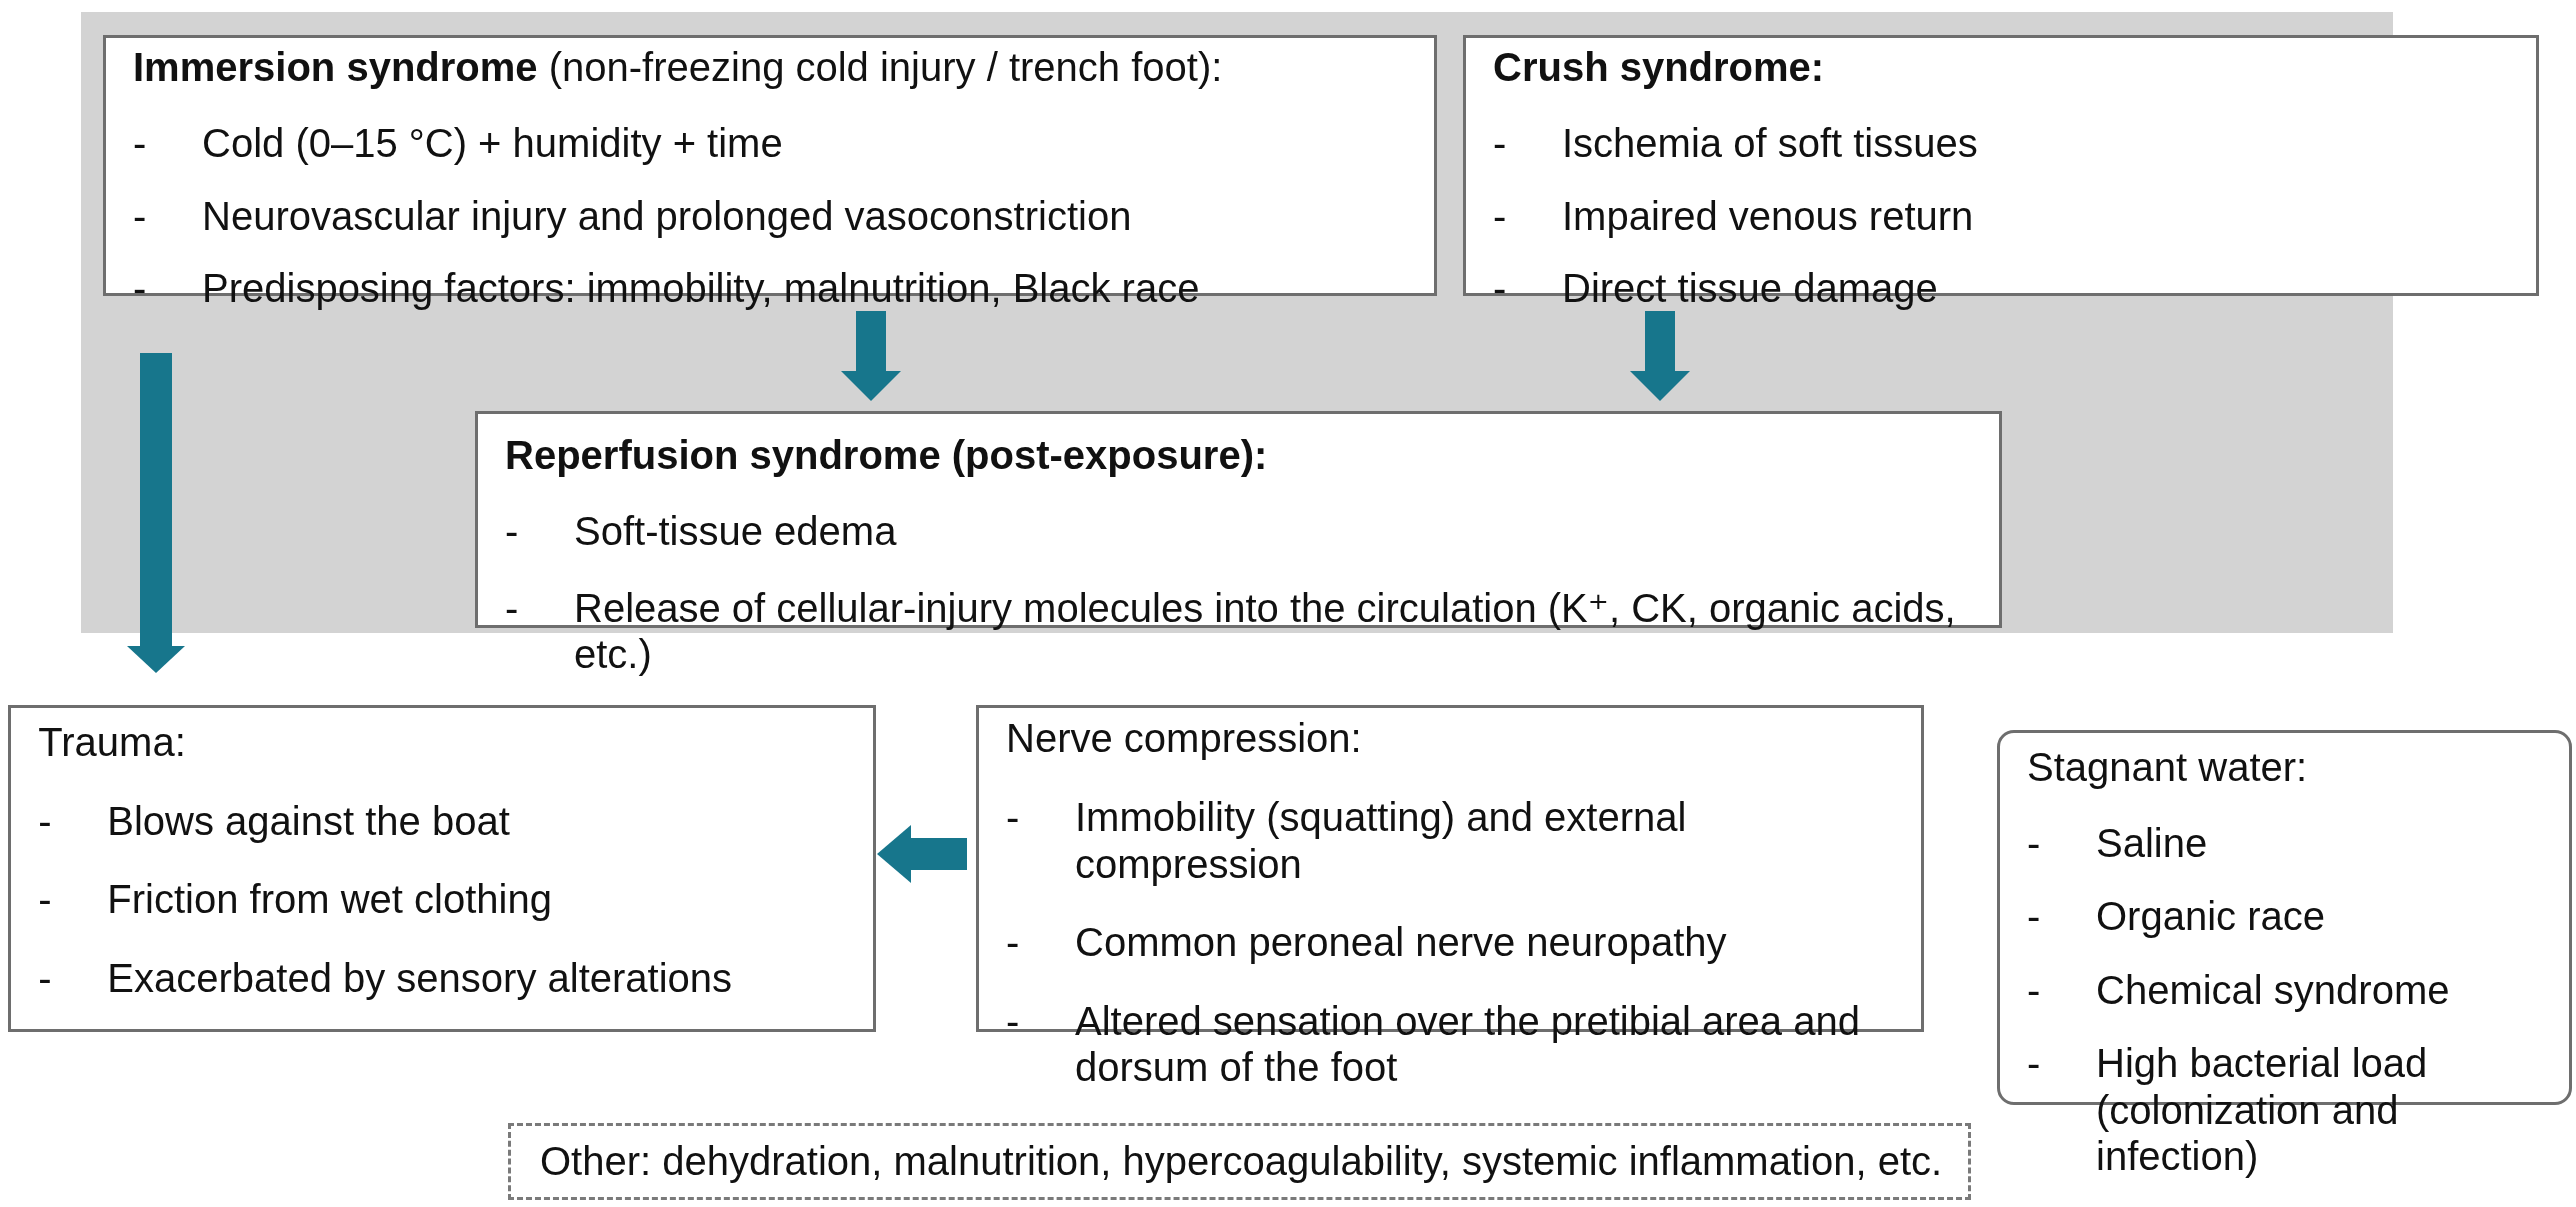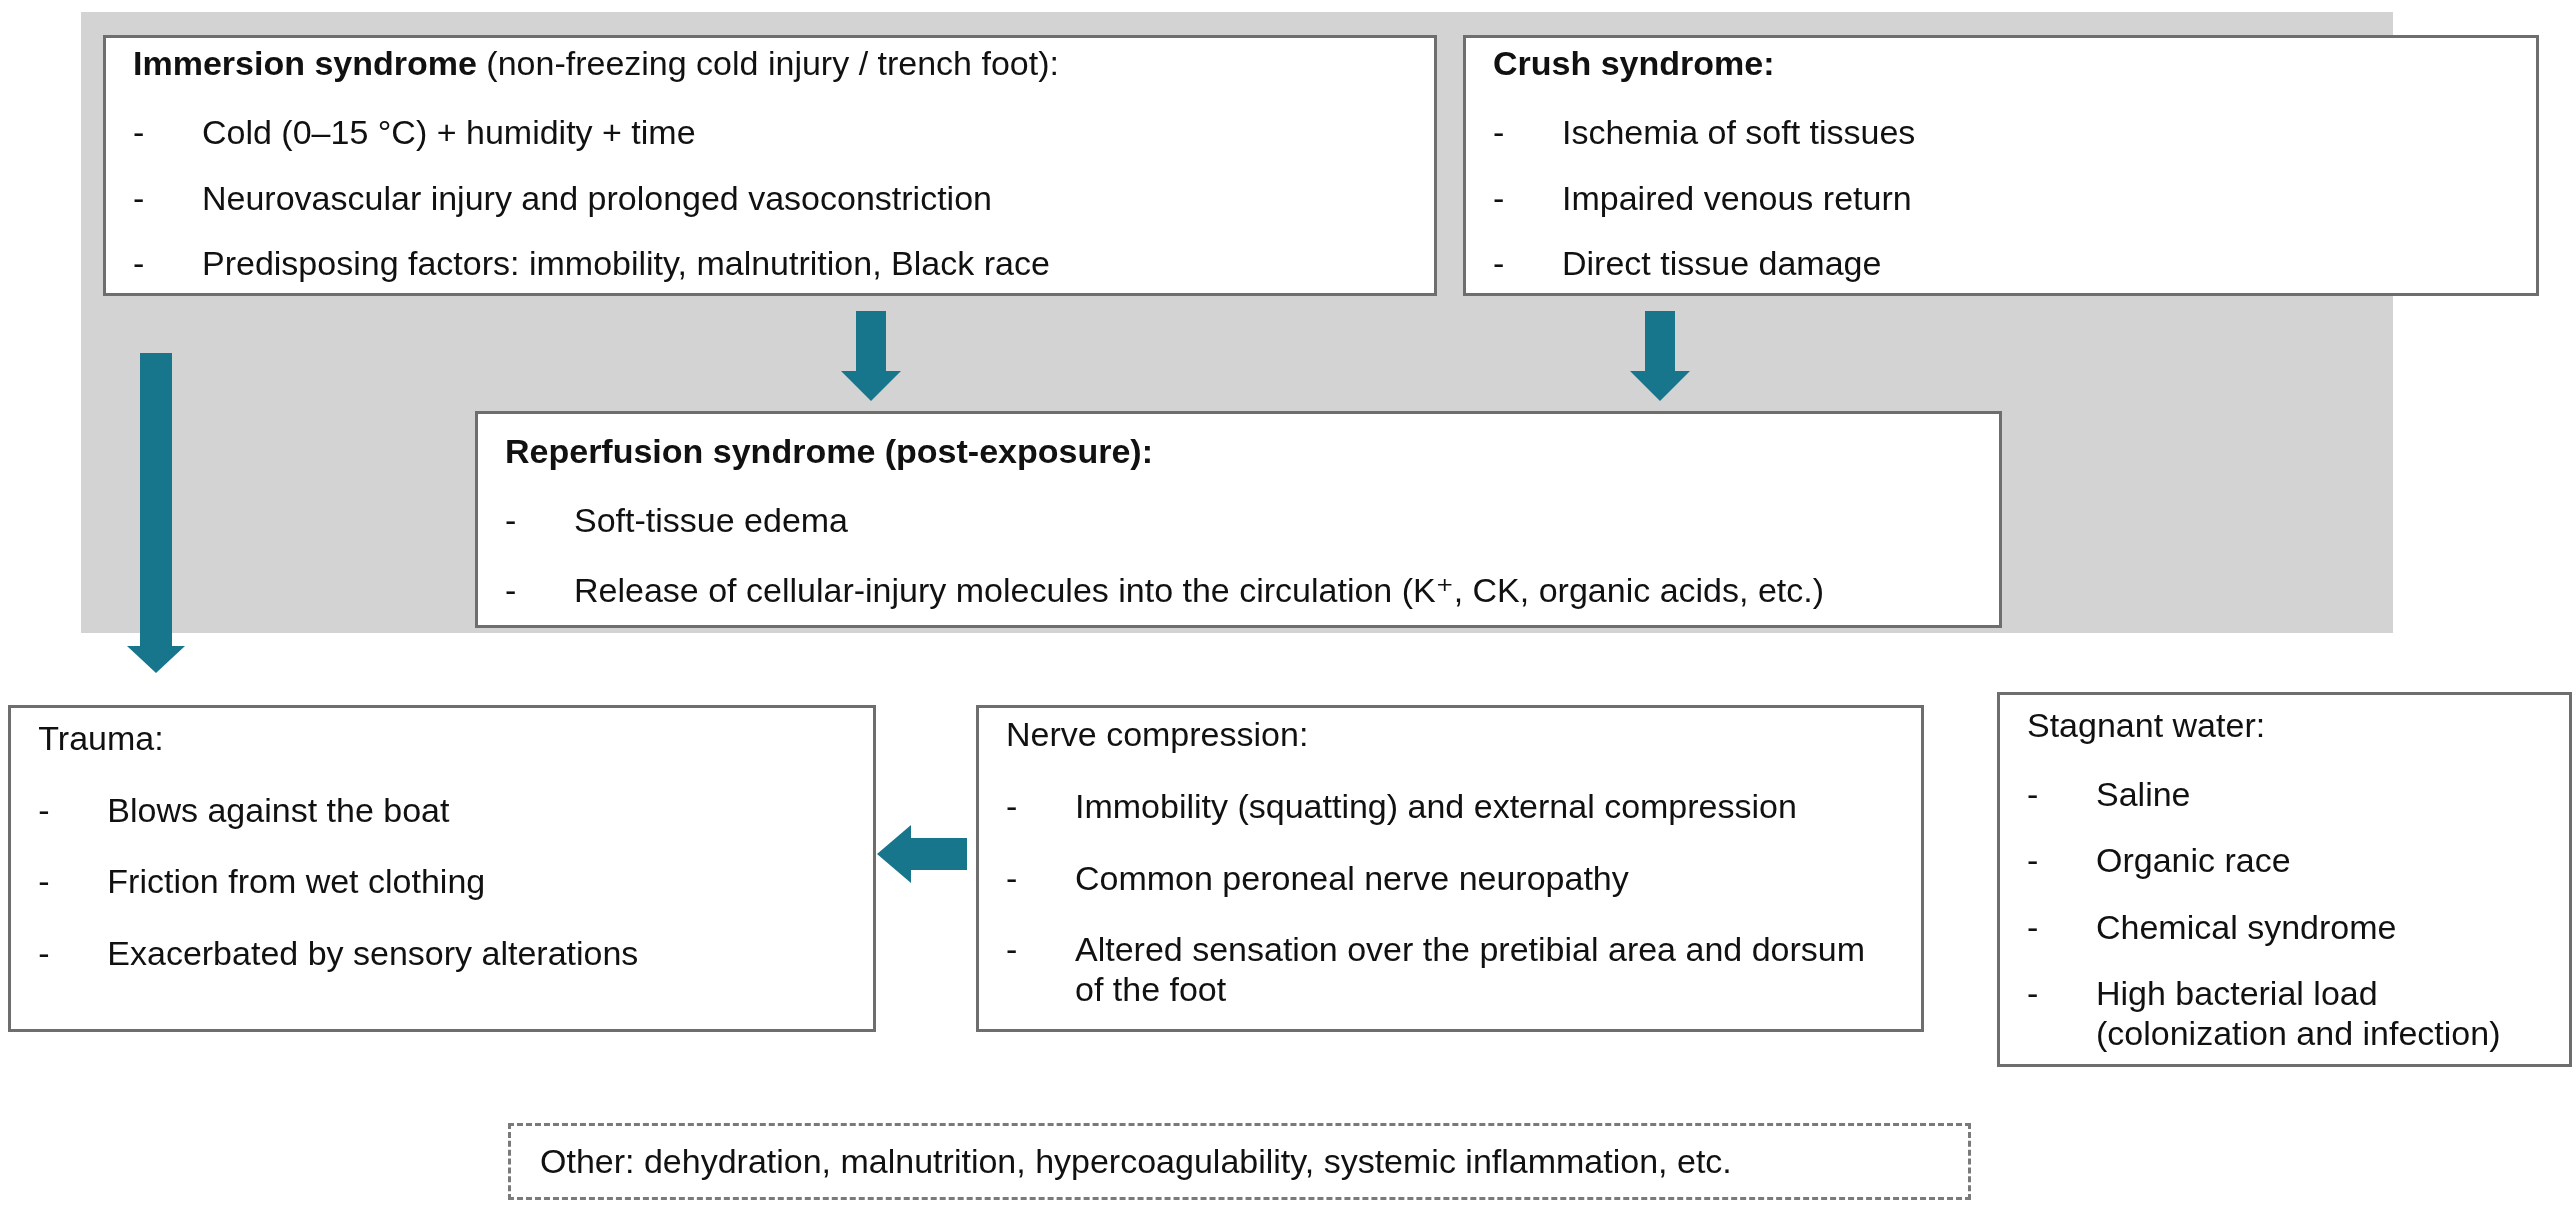--- a/index.html
+++ b/index.html
@@ -18,21 +18,21 @@
   .panel {
     position:absolute;
     left:81px; top:12px;
     width:2312px; height:621px;
     background:var(--c-panel,#d3d3d3);
   }
   .box {
     position:absolute;
     background:#ffffff;
     border:3px solid var(--c-border,#6e6e6e);
-    font-size:34px;
+    font-size:40px;
     line-height:1.16;
     display:flex;
     flex-direction:column;
     align-items:stretch;
   }
   .box .title { font-weight:normal; }
   .box .title .b { font-weight:bold; }
   .box.bold-title .title { font-weight:bold; }
   .bullet { display:flex; }
   .bullet .dash { flex:0 0 69px; }
@@ -52,21 +52,21 @@
   .box.reperfusion .bullet + .bullet { margin-top:30px; }
 
   .box.trauma { left:8.3px; top:705px; width:868px; height:327px; padding:10.6px 27px; }
   .box.trauma .title { margin-bottom:33px; }
   .box.trauma .bullet + .bullet { margin-top:32px; }
 
   .box.nerve { left:976px; top:705px; width:948px; height:327px; padding:7px 27px; }
   .box.nerve .title { margin-bottom:33px; }
   .box.nerve .bullet + .bullet { margin-top:32px; }
 
-  .box.stagnant { left:1997px; top:692px; width:575px; height:375px; padding:10.6px 27px; }
+  .box.stagnant { left:1997px; top:730px; width:575px; height:375px; padding:10.6px 27px;border-radius:17px; }
   .box.stagnant .title { margin-bottom:30px; }
   .box.stagnant .bullet + .bullet { margin-top:27px; }
 
   .box.other {
     left:508px; top:1123px; width:1463px; height:77px;
     border:3px dashed var(--c-dashed,#7a7a7a);
     flex-direction:row;
     align-items:center;
     padding:0 0 0 29px;
   }

